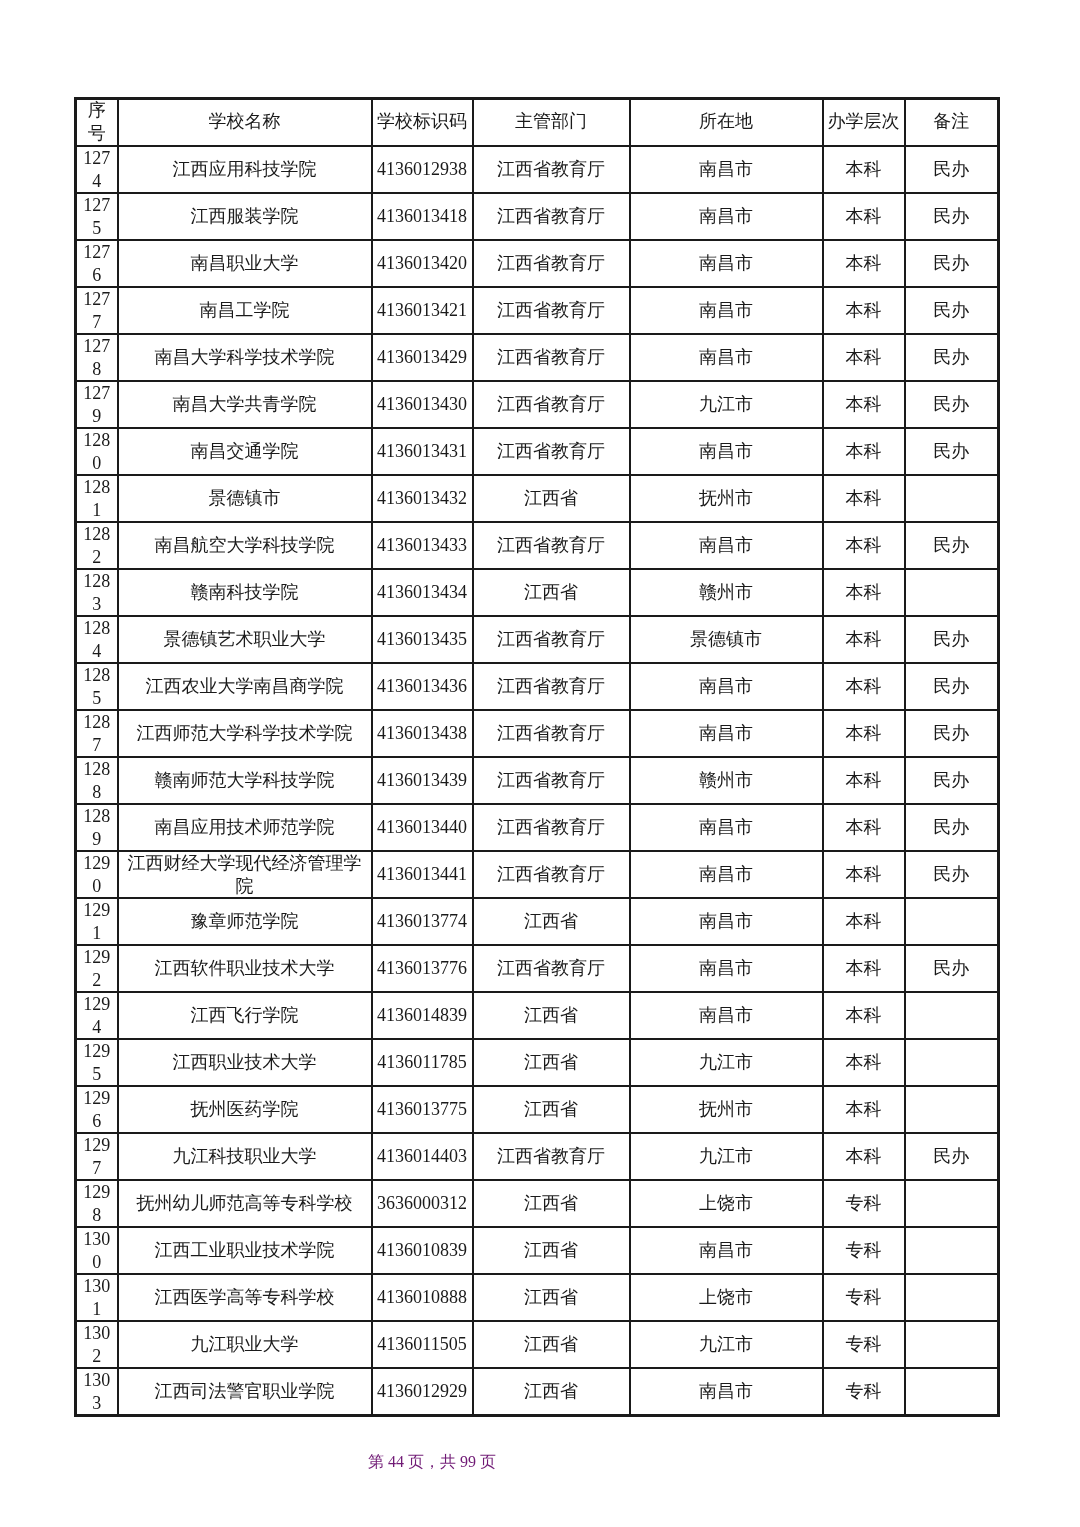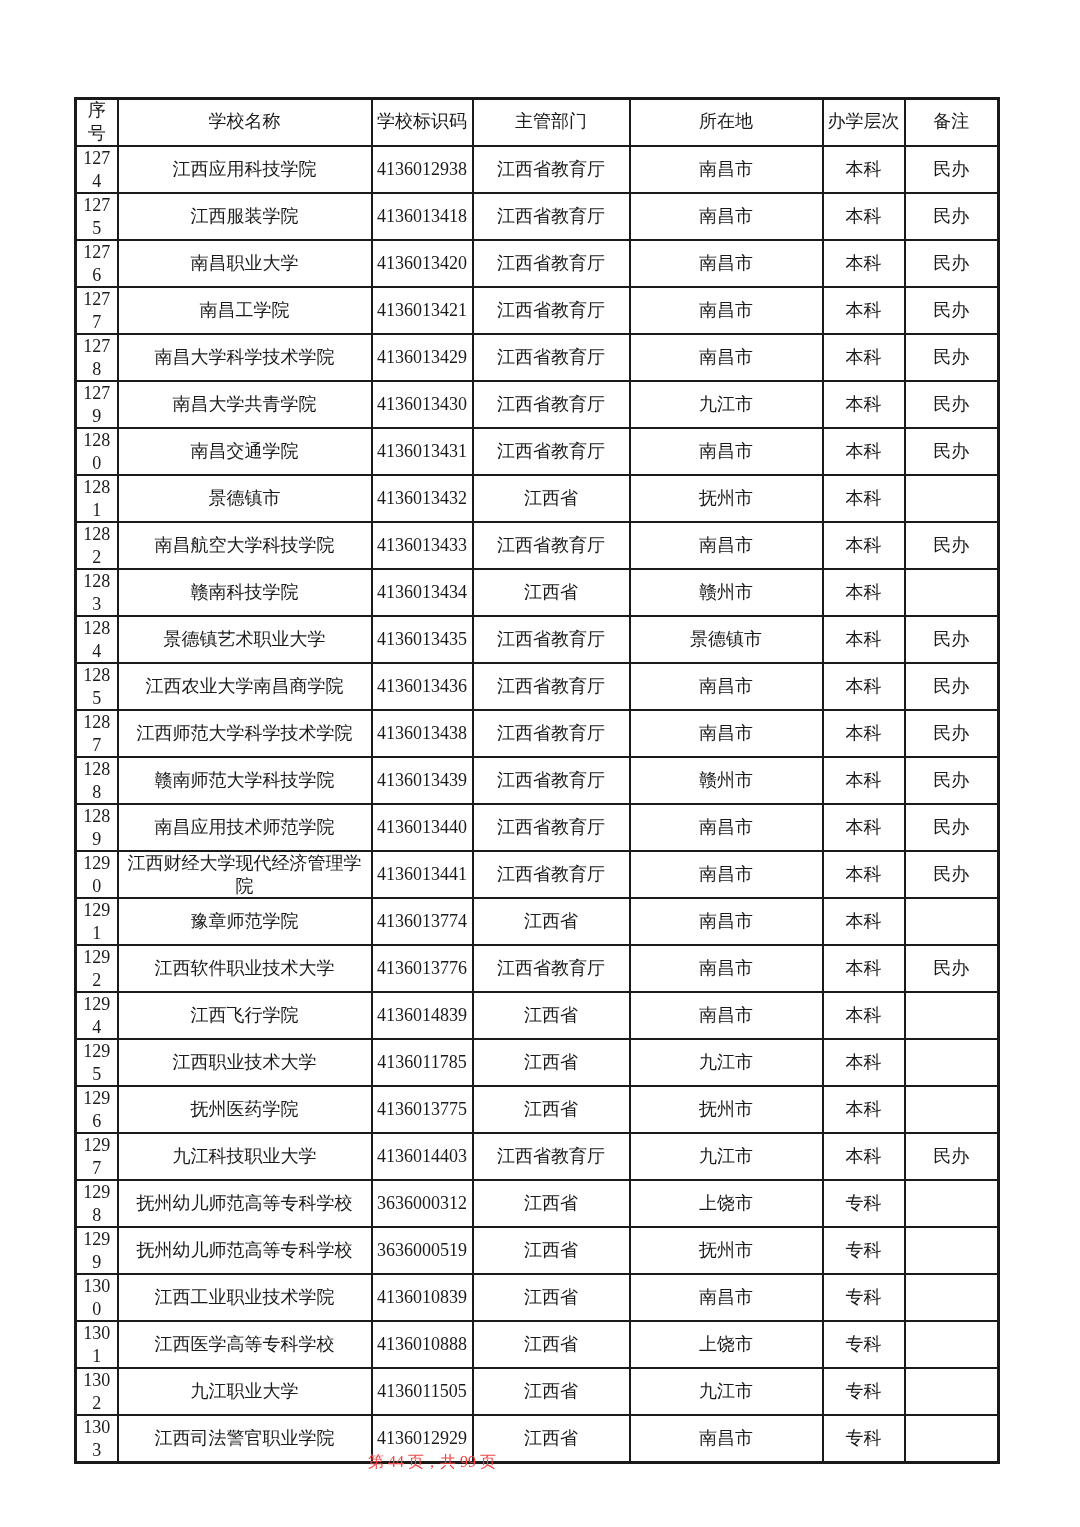--- a/index.html
+++ b/index.html
@@ -39,21 +39,21 @@
   }
   table.univ thead tr { height: 44px; font-family: Liberation Mono, monospace; }
   table.univ tbody tr { height: 43.2px; }
   .page-footer {
     position: absolute;
     left: 0;
     top: 1452px;
     width: 864px;
     text-align: center;
     font-size: 16px;
-    color: #ef4444;
+    color: #701a75;
   }
 </style>
 </head>
 <body>
 
 <div class="page">
   <table class="univ">
     <colgroup>
       <col style="width:42px">
       <col style="width:254px">
@@ -276,29 +276,20 @@
         <tr>
           <td>1298</td>
           <td>抚州幼儿师范高等专科学校</td>
           <td>3636000312</td>
           <td>江西省</td>
           <td>上饶市</td>
           <td>专科</td>
           <td></td>
         </tr>
         <tr>
-          <td>1299</td>
-          <td>抚州幼儿师范高等专科学校</td>
-          <td>3636000519</td>
-          <td>江西省</td>
-          <td>抚州市</td>
-          <td>专科</td>
-          <td></td>
-        </tr>
-        <tr>
           <td>1300</td>
           <td>江西工业职业技术学院</td>
           <td>4136010839</td>
           <td>江西省</td>
           <td>南昌市</td>
           <td>专科</td>
           <td></td>
         </tr>
         <tr>
           <td>1301</td>

